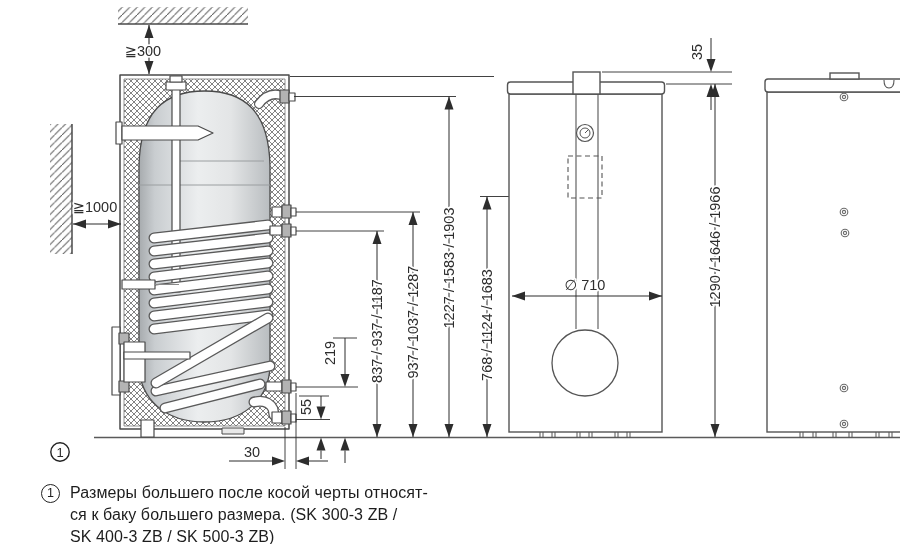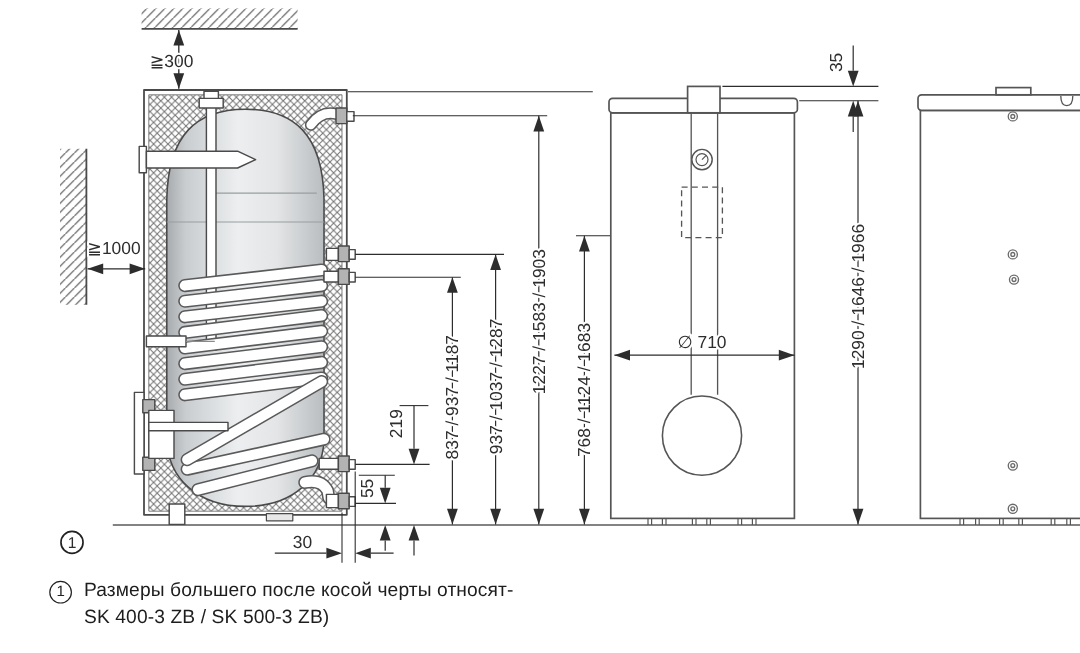--- a/index.html
+++ b/index.html
@@ -311,17 +311,18 @@
     <circle cx="28" cy="452" r="9.2" fill="#fff" stroke="#222" stroke-width="1.4"></circle>
   </g>
   <text class="marker-label" x="28" y="456.5" text-anchor="middle" style="stroke:none;">1</text>
 </svg>
 
 
 <div id="footnote">
   <span class="fn-marker">1</span>
   <div class="fn-lines">
     <div>Размеры большего после косой черты относят-</div>
+    <div>ся к баку большего размера. (SK 300-3 ZB /</div>
     <div>SK 400-3 ZB / SK 500-3 ZB)</div>
   </div>
 </div>
 
 </div>
 
 </body></html>

